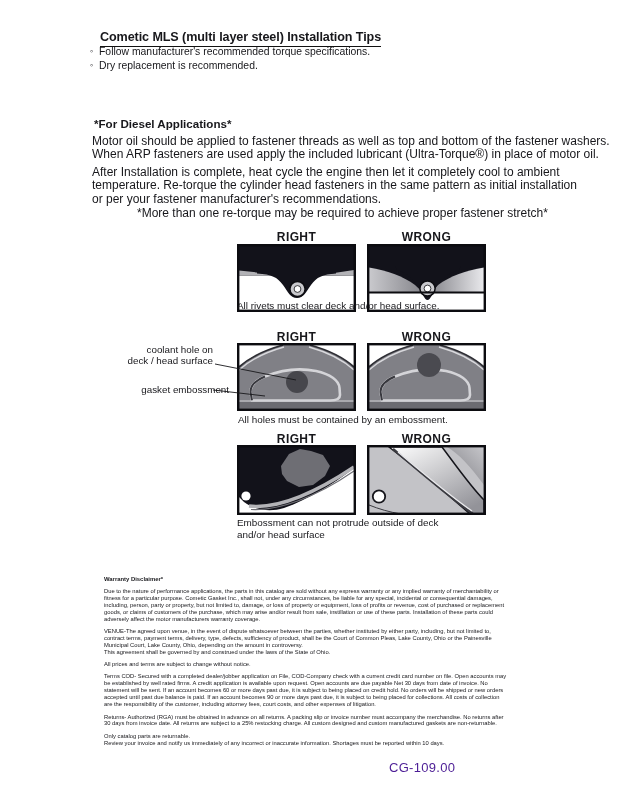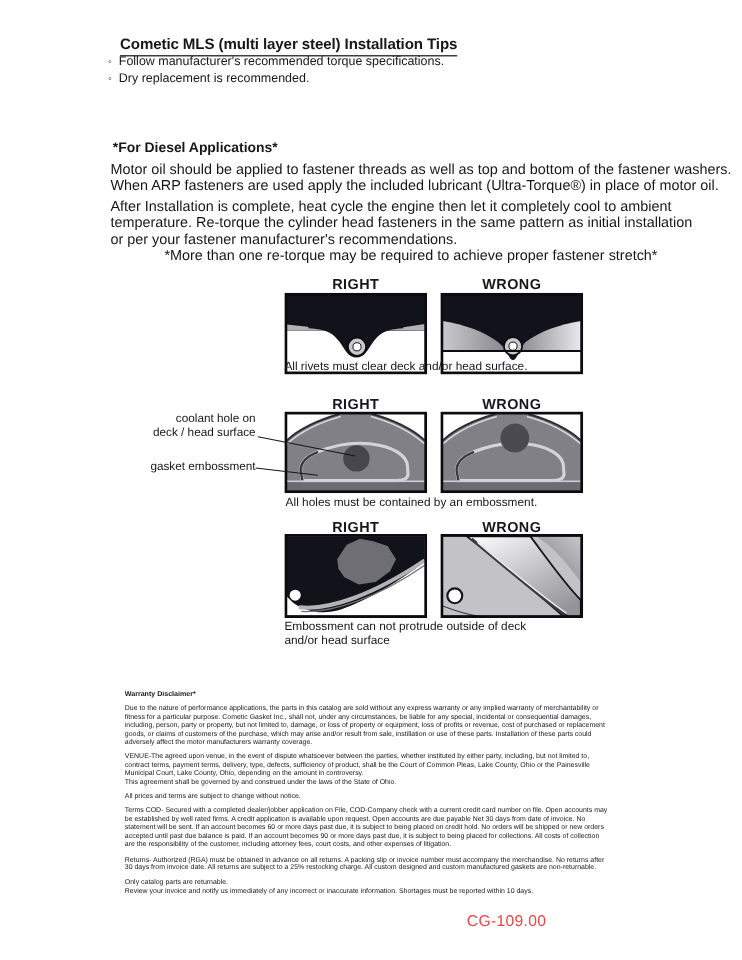--- a/index.html
+++ b/index.html
@@ -33,21 +33,21 @@
   .caption { font-size:9.9px; line-height:11.5px; }
   .ptr-label { width:153px; text-align:right; font-size:9.8px; line-height:11px; }
 
   .legal {
     left:104px; top:576px; width:460px;
     font-size:5.8px; line-height:6.9px;
   }
   .legal h4 { margin:0 0 5px 0; font-size:5.9px; font-weight:bold; }
   .legal p { margin:0 0 5.5px 0; }
 
-  .footer-code { left:389px; top:760px; font-size:13px; color:#ef4444; letter-spacing:0.3px; }
+  .footer-code { left:389px; top:760px; font-size:13px; color:#4c1d95; letter-spacing:0.3px; }
 
   svg.dbox { display:block; }
 </style>
 </head>
 <body>
 
 <div class="abs title">Cometic MLS (multi layer steel) Installation Tips</div>
 
 <div class="abs bullets">
   <div class="bullet-row"><span class="mk">◦</span><span>Follow manufacturer's recommended torque specifications.</span></div>
@@ -98,21 +98,21 @@
   <rect x="1.2" y="1.2" width="116.6" height="65.6" fill="none" stroke="#0c0c10" stroke-width="2.4"></rect>
 </svg>
 
 <div class="abs caption" style="left:237px; top:300px;">All rivets must clear deck and/or head surface.</div>
 
 <div class="abs dw-label" style="left:237px; top:330px;">RIGHT</div>
 <div class="abs dw-label" style="left:367px; top:330px;">WRONG</div>
 
 <div class="abs ptr-label pre" style="left:60px; top:344px;">coolant hole on
 deck / head surface</div>
-<div class="abs ptr-label" style="left:60px; top:384px;">gasket embossment</div>
+<div class="abs ptr-label" style="left:76px; top:384px;">gasket embossment</div>
 
 <svg class="abs dbox" style="left:237px; top:343px;" width="119" height="68" viewBox="0 0 119 68">
   <rect x="1" y="1" width="117" height="66" fill="#808086"></rect>
   <path d="M2,2 H46 C28,7 13,14 2,24 Z" fill="#ffffff"></path>
   <path d="M117,2 H73 C91,7 106,14 117,24 Z" fill="#ffffff"></path>
   <path d="M2,24 C13,14 28,7 46,2" fill="none" stroke="#2e2e34" stroke-width="1.7"></path>
   <path d="M2,27 C13.5,16.5 29,9 47,4" fill="none" stroke="#d9d9dd" stroke-width="1.3"></path>
   <path d="M117,24 C106,14 91,7 73,2" fill="none" stroke="#2e2e34" stroke-width="1.7"></path>
   <path d="M117,27 C105.5,16.5 90,9 72,4" fill="none" stroke="#d9d9dd" stroke-width="1.3"></path>
   <path d="M15,57.5 L13.5,49 C13.5,42 18,37.5 28,33.5 C44,27 62,24.5 79,28 C93,31 102,37.5 102.5,45 L103,52 C103,56 99,57.5 93,57.5 Z" fill="none" stroke="#d4d4d8" stroke-width="2.6"></path>

